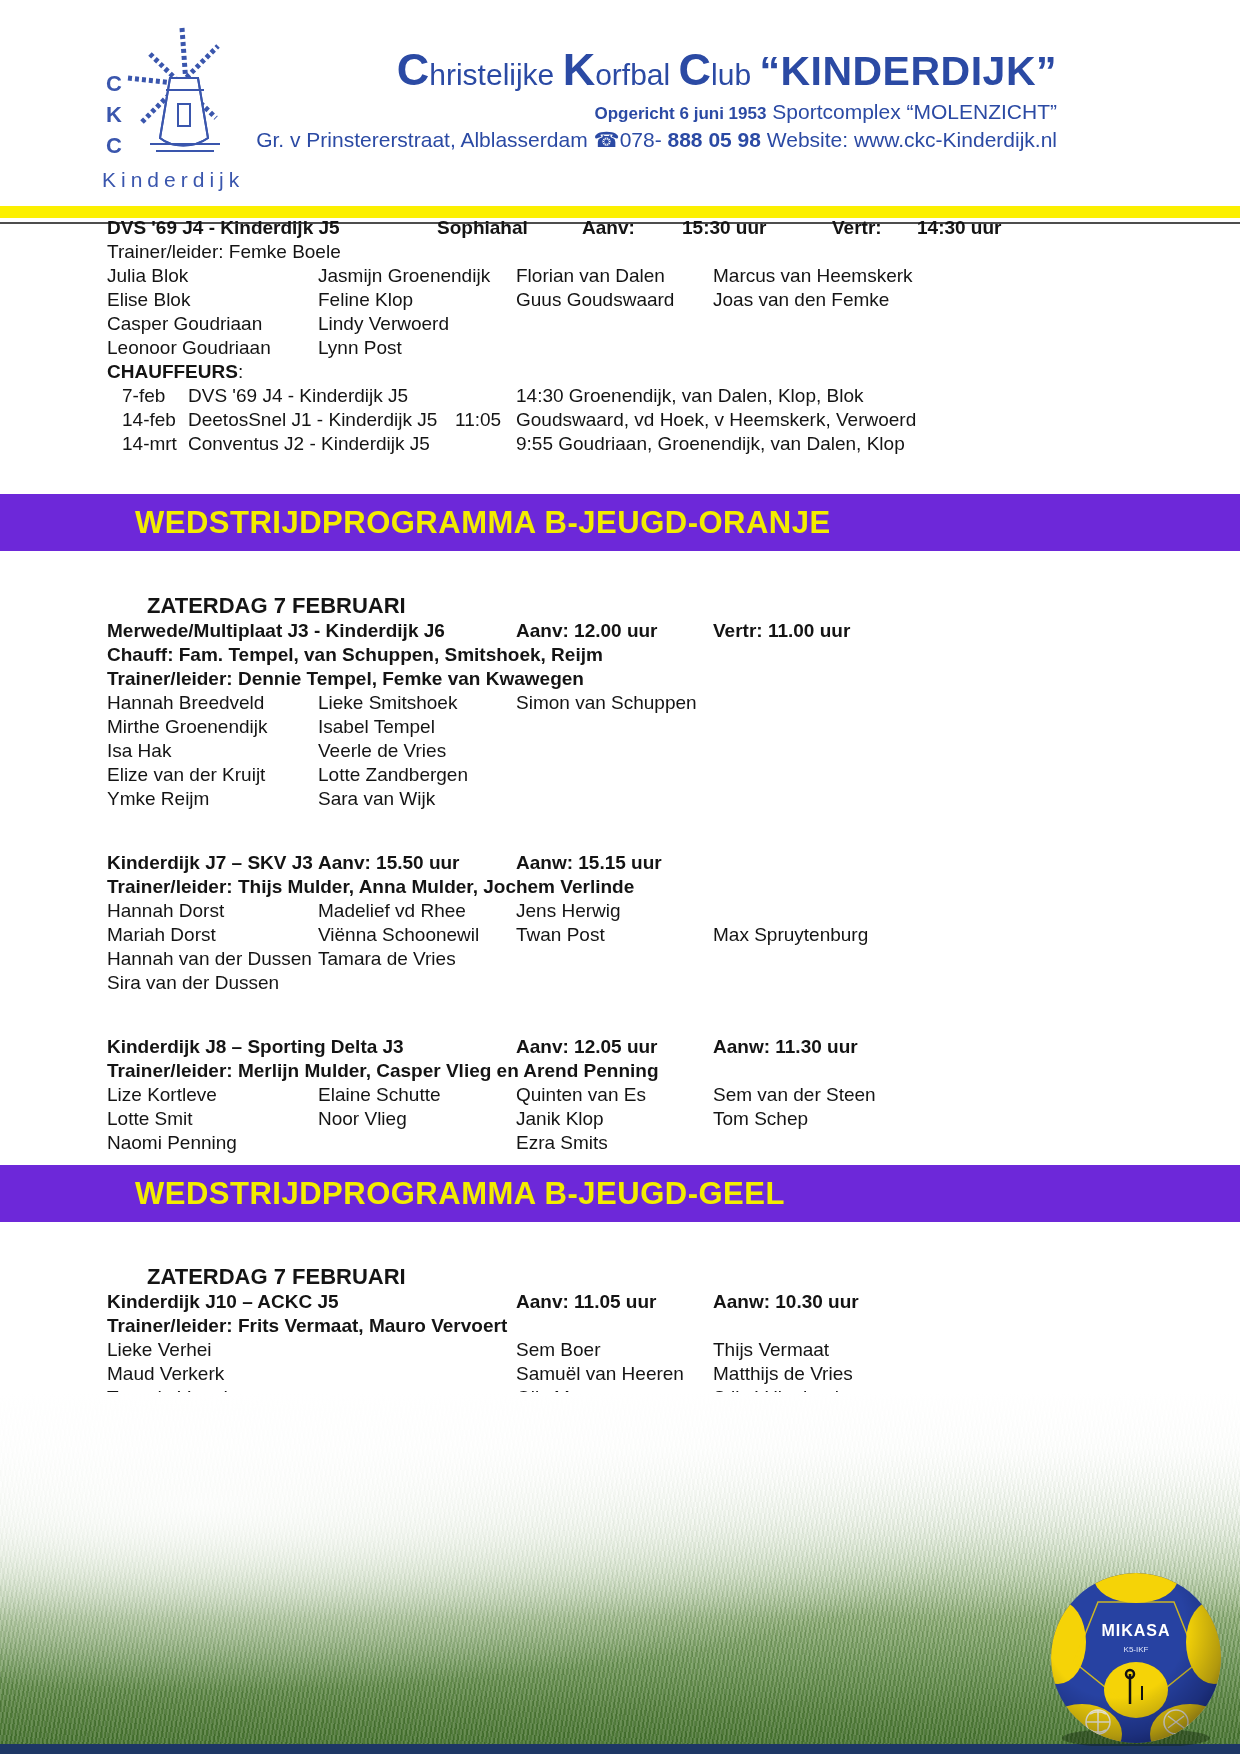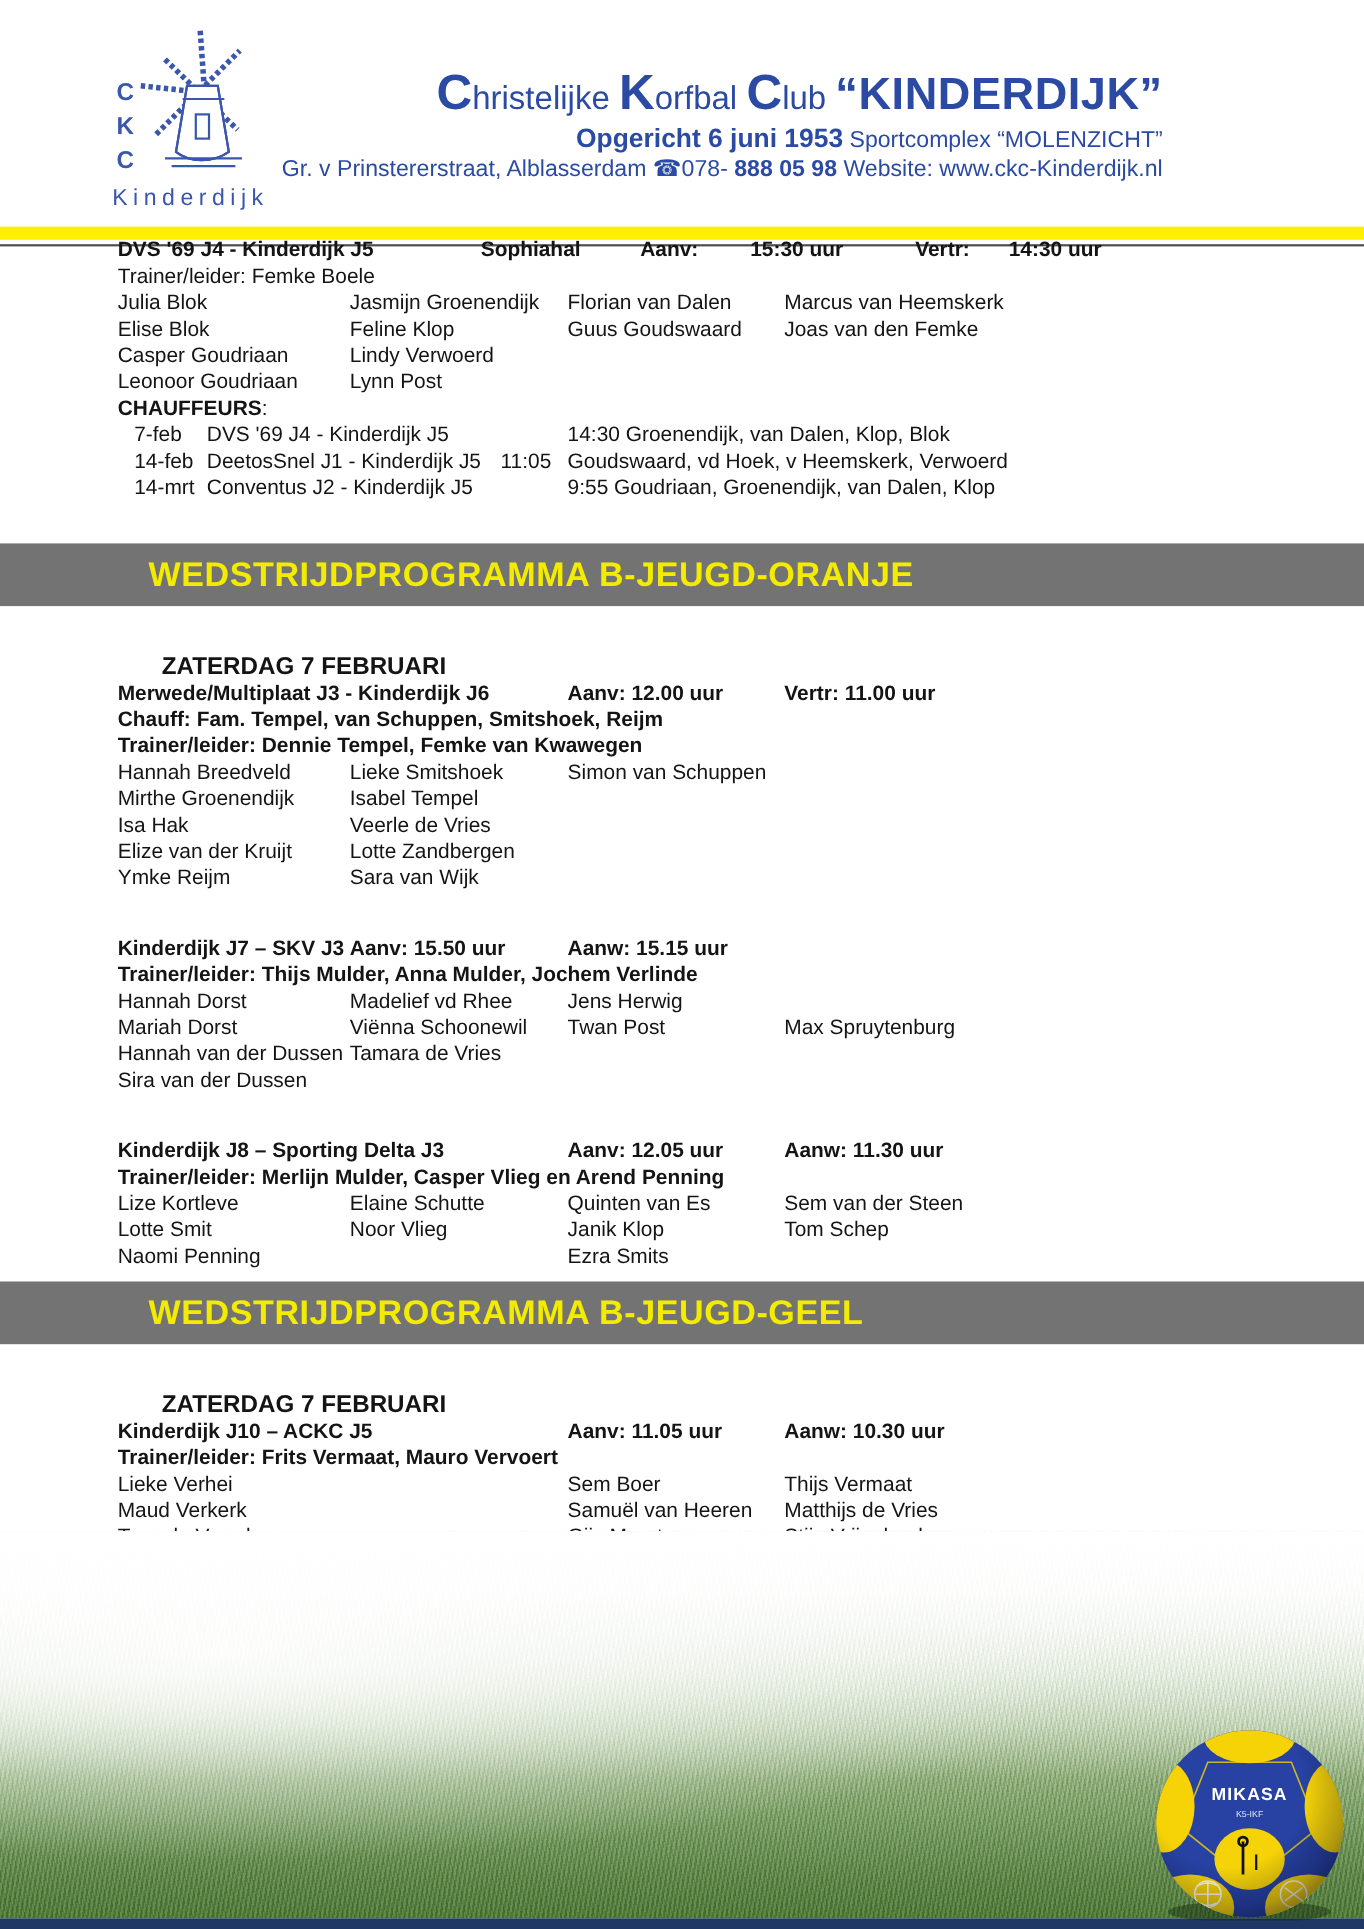--- a/index.html
+++ b/index.html
@@ -5,43 +5,43 @@
   html,body{margin:0;padding:0;background:#888;}
   .page{
     position:relative;width:1240px;height:1754px;margin:0 auto;background:#ffffff;
     font-family:"Liberation Sans",sans-serif;color:#141414;overflow:hidden;
   }
   
   .logo{position:absolute;left:92px;top:26px;width:175px;height:166px;color:#3a56ad;}
   .logo-letters{position:absolute;left:14px;top:42px;font-weight:bold;font-size:22px;line-height:31px;color:#3a56ad;}
   .logo-name{position:absolute;left:10px;bottom:0;font-size:21px;letter-spacing:5px;color:#3a56ad;}
   .logo svg{position:absolute;left:28px;top:0;}
-  .header-text{position:absolute;right:183px;top:62px;text-align:right;color:#2b4aa4;white-space:nowrap;}
+  .header-text{position:absolute;right:183px;top:48px;text-align:right;color:#2b4aa4;white-space:nowrap;}
   .title{font-size:30px;line-height:44px;}
   .bigcap{font-size:45px;font-weight:bold;}
   .team{font-size:41px;font-weight:bold;letter-spacing:0.5px;}
   .subtitle{font-size:21px;line-height:25px;margin-top:2px;}
-  .subtitle b{font-size:24px;margin-top:24px;}
+  .subtitle b{font-size:17px;margin-top:24px;}
   .addr{font-size:21px;line-height:25px;margin-top:1px;}
   .addr b{font-size:21px;}
   
   .yellow-bar{position:absolute;left:0;top:206px;width:100%;height:12px;background:#fcf000;}
   .thin-line{position:absolute;left:0;top:222px;width:100%;height:2px;background:#4d4d4d;}
   
   main{position:absolute;left:0;top:216px;width:100%;font-size:19px;line-height:24px;}
   .pad{padding-left:107px;padding-right:40px;}
   .row4{display:grid;grid-template-columns:211px 198px 197px 1fr;}
   .row-ch{display:grid;grid-template-columns:66px 267px 61px 1fr;padding-left:15px;}
   .head-dvs{display:grid;grid-template-columns:330px 145px 100px 150px 85px 1fr;font-weight:bold;}
   .head-wide{display:grid;grid-template-columns:409px 197px 1fr;font-weight:bold;}
   .head-narrow{display:grid;grid-template-columns:211px 198px 1fr;font-weight:bold;}
   .row4 span,.row-ch span,.head-dvs span,.head-wide span,.head-narrow span{white-space:nowrap;}
   .bold{font-weight:bold;}
   .date-heading{font-weight:bold;font-size:22px;line-height:26px;margin-left:40px;}
-  .banner{height:57px;background:#737373;color:#f3ec00;font-weight:bold;font-size:31px;
+  .banner{height:57px;background:#6d28d9;color:#f3ec00;font-weight:bold;font-size:31px;
     display:flex;align-items:center;padding-left:135px;letter-spacing:0.5px;}
   .banner1{margin-top:38px;}
   .banner2{margin-top:10px;}
   .mt-z{margin-top:42px;}
   .mt-m{margin-top:40px;}
   
   .grass{position:absolute;left:0;bottom:10px;width:100%;height:352px;
     background:
       radial-gradient(ellipse at 16% 32%, rgba(255,255,255,0.85), rgba(255,255,255,0) 55%),
       repeating-linear-gradient(80deg, rgba(34,70,25,0) 0 2px, rgba(34,70,25,0.16) 2px 3px, rgba(140,175,115,0.12) 3px 5px),

